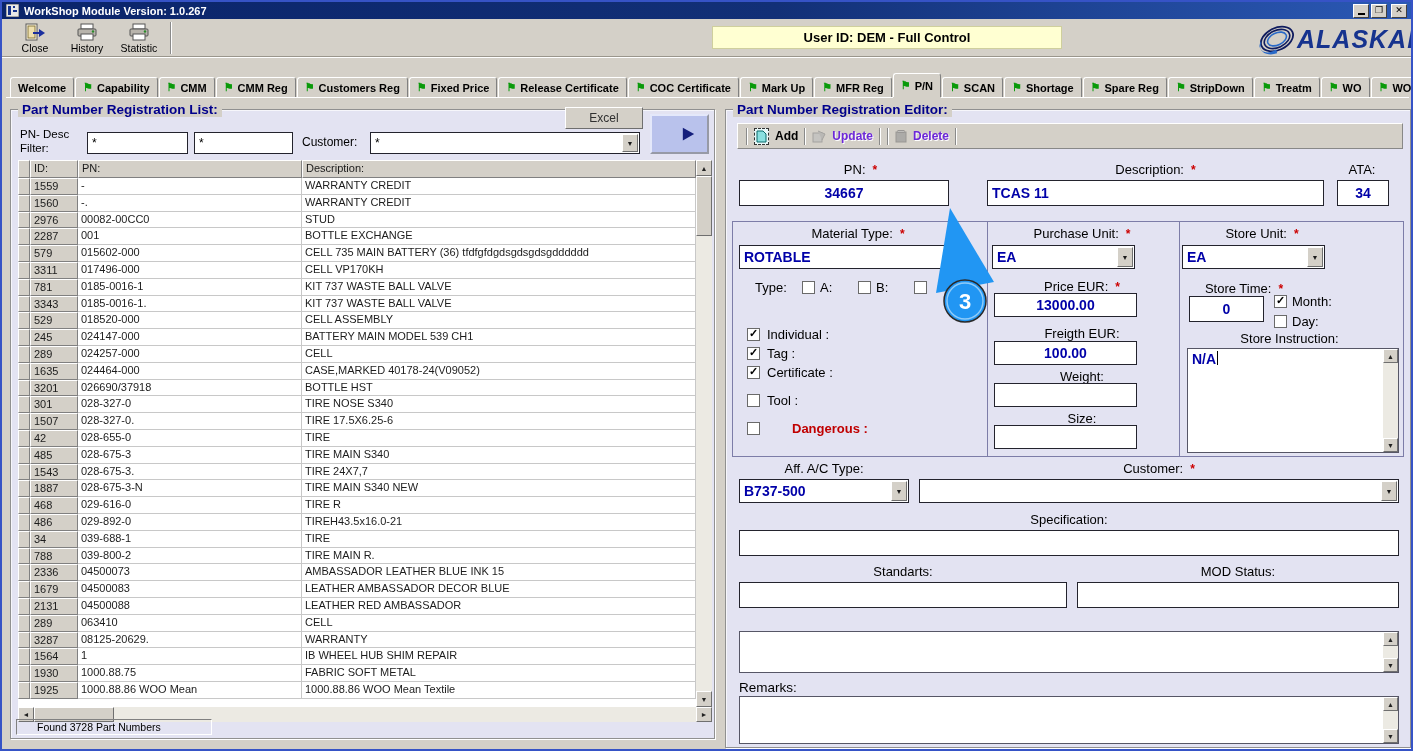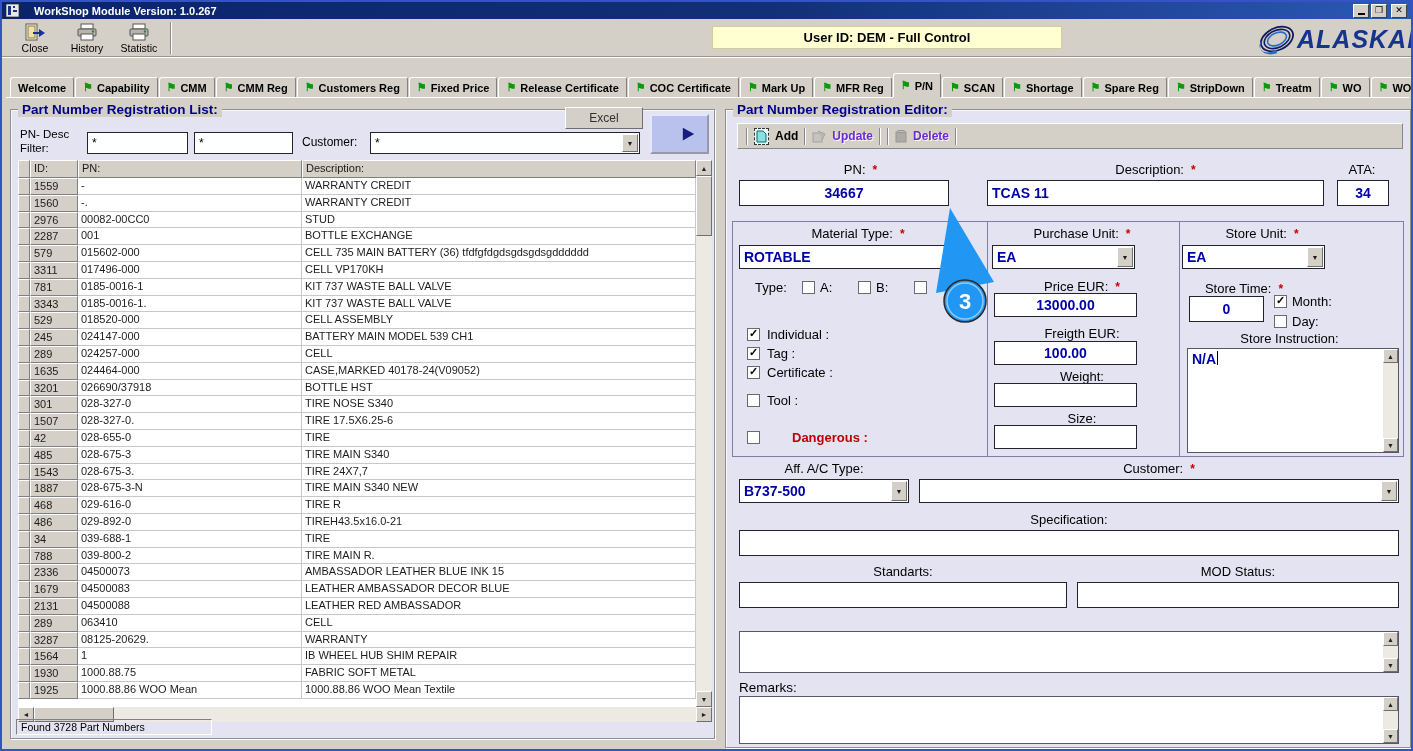--- a/index.html
+++ b/index.html
@@ -4,21 +4,21 @@
 <style>
   * { box-sizing: border-box; margin: 0; padding: 0; }
   body { margin: 0; background: #777; font-family: "Liberation Sans", sans-serif; }
   .app { position: relative; width: 1413px; height: 751px; background: #d4d0c8;
          border: 2px solid #3653c6; overflow: hidden; }
 
   
   .titlebar { position: absolute; left: 0; top: 0; right: 0; height: 17px;
               background: linear-gradient(90deg,#0a246a 0%,#123077 55%,#2b59b5 100%);
               display: flex; align-items: center; padding: 0 4px; color: #fff; }
-  .titletext { font-size: 11px; font-weight: bold; margin-left: 15px; white-space: nowrap; }
+  .titletext { font-size: 11px; font-weight: bold; margin-left: 5px; white-space: nowrap; }
   .winbtns { margin-left: auto; display: flex; gap: 2px; }
   .winbtn { width: 16px; height: 14px; background: #d4d0c8; border: 1px solid;
             border-color: #fff #404040 #404040 #fff; display: flex; align-items: center;
             justify-content: center; font-size: 9px; color: #000; line-height: 1; }
   .minglyph { width: 7px; height: 2px; background: #000; margin-top: 7px; }
 
   
   .tbtn { position: absolute; top: 20px; width: 50px; height: 33px; display: flex;
           flex-direction: column; align-items: center; justify-content: space-between;
           padding: 1px 0; font-size: 10.5px; color: #000; }
@@ -90,21 +90,21 @@
            background: #d4d0c8; border: 1px solid; border-color: #fff #888 #888 #fff;
            display: flex; align-items: center; padding-left: 8px; gap: 6px; }
   .tsep { width: 2px; height: 17px; border-left: 1px solid #8a8a8a; border-right: 1px solid #fff; }
   .edlabel { font-size: 12px; font-weight: bold; color: #000; }
   .dis { color: #6d28d9; text-shadow: 1px 1px 0 #fff; }
   .addicon { border: 1px dashed #333; padding: 1px; line-height: 0; background: #e8f8f8; }
   .grayicon { opacity: .65; filter: grayscale(1); line-height: 0; }
 
   .cbrow { height: 19px; display: flex; align-items: center; gap: 7px; }
   .cbrow:nth-of-type(4) { margin-top: 9px; }
-  .cbrow:nth-of-type(5) { margin-top: 18px; gap: 32px; }
+  .cbrow:nth-of-type(5) { margin-top: 9px; gap: 32px; }
   .cblabel { font-size: 13px; color: #000; }
   .cblabel.danger { color: #c00000; font-weight: bold; }
 
   .boxline-v { position: absolute; width: 1px; background: #7d7da8; }
   .subbox { position: absolute; border: 1px solid #7d7da8; }
   .raisedbtn { background: #d4d0c8; border: 1px solid; border-color: #fff #6f6f6f #6f6f6f #fff; }
   svg { display: block; }
 </style>
 </head>
 <body>
@@ -534,21 +534,21 @@
     <div class="sb-btn" style="height:16px">▼</div>
   </div>
 
   <div style="position:absolute;left:16px;top:705px;width:694px;height:15px;display:flex;background:#eceae3">
     <div class="sb-btn" style="width:16px">◄</div>
     <div class="sb-thumb" style="width:80px"></div>
     <div class="sb-track"></div>
     <div class="sb-btn" style="width:16px">►</div>
   </div>
 
-  <div style="position:absolute;left:14px;top:717px;width:196px;height:16px;border:1px solid;border-color:#808080 #fff #fff #808080;display:flex;align-items:center;padding:0 4px;font-size:10.5px;color:#000">
+  <div style="position:absolute;left:14px;top:717px;width:196px;height:16px;border:1px solid;border-color:#808080 #fff #fff #808080;display:flex;align-items:center;padding:0 20px;font-size:10.5px;color:#000">
     <span>Found 3728 Part Numbers</span>
   </div>
 
   <div class="group" style="left:723px;top:107px;width:686px;height:639px"></div>
   <div class="gtitle" style="left:731px;top:100px">Part Number Registration Editor:</div>
 
   <div class="edbar">
     <span class="tsep"></span>
     <span class="addicon">
       <svg width="11" height="13" viewBox="0 0 11 13">

